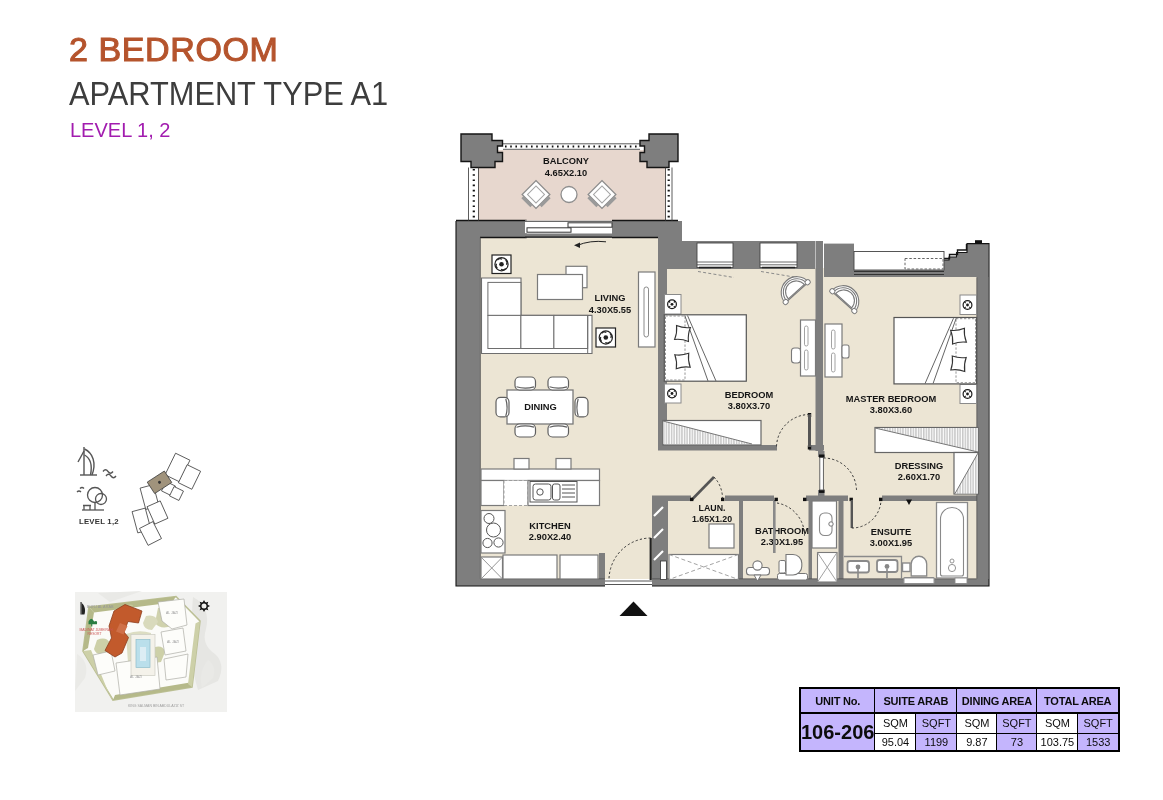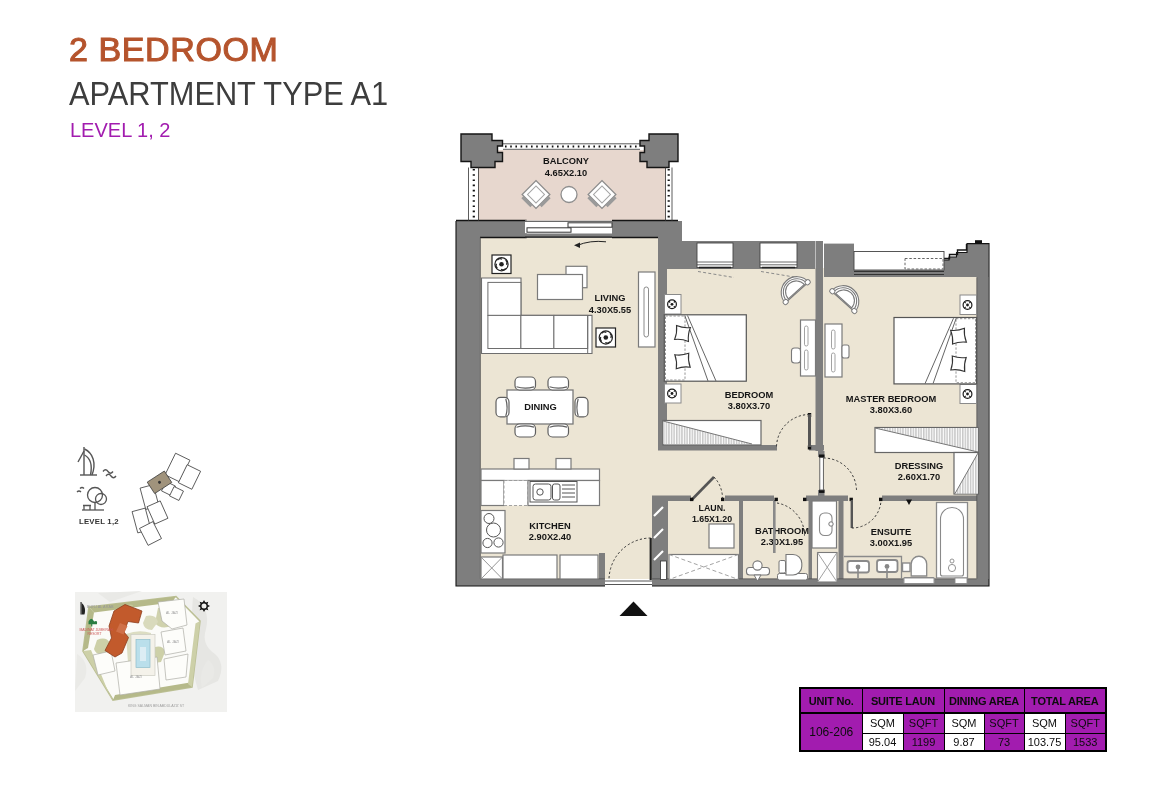--- a/index.html
+++ b/index.html
@@ -5,26 +5,26 @@
 html,body{margin:0;padding:0;background:#ffffff;}
 body{width:1163px;height:800px;font-family:"Liberation Sans",sans-serif;}
 #page{position:relative;width:1163px;height:800px;overflow:hidden;background:#fff;}
 .t1{position:absolute;left:69px;top:30px;font-size:34px;font-weight:normal;color:#b5542d;letter-spacing:0.6px;-webkit-text-stroke:1.1px #b5542d;}
 .t2{position:absolute;left:69px;top:74px;font-size:34px;font-weight:normal;color:#3d3d3d;letter-spacing:0px;transform:scaleX(0.905);transform-origin:0 0;white-space:nowrap;}
 .t3{position:absolute;left:70px;top:119px;font-size:20px;font-weight:normal;color:#a21caf;letter-spacing:0px;}
 #plan{position:absolute;left:0;top:0;}
 
 #tbl{position:absolute;left:799px;top:687px;border-collapse:collapse;table-layout:fixed;border:2px solid #000;}
 #tbl td{border:1px solid #000;text-align:center;vertical-align:middle;padding:0;color:#0c0c0c;white-space:nowrap;overflow:hidden;}
-#tbl .g{background:#a21caf;}
+#tbl .g{background:#c4b5fd;}
 #tbl .hd td{font-size:11px;font-weight:bold;letter-spacing:-0.2px;}
 #tbl .hd{height:25px;}
 #tbl .sq{font-size:11px;height:20px;}
 #tbl .num{font-size:11px;height:18px;margin-top:23px;}
-#tbl .unit{font-size:12px;font-weight:normal;}
+#tbl .unit{font-size:20px;font-weight:bold;}
 #tbl tr.hd td{border-bottom-width:2px;}
 </style>
 </head>
 <body>
 <div id="page">
 
 <div class="t1">2 BEDROOM</div>
 
 <div class="t2">APARTMENT TYPE A1</div>
 
@@ -770,21 +770,21 @@
         <col style="width:41px">
         <col style="width:41px">
         <col style="width:40px">
         <col style="width:40px">
         <col style="width:41px">
         <col style="width:41px">
       </colgroup>
 <tbody>
         <tr class="hd">
           <td class="g">UNIT No.</td>
-          <td class="g" colspan="2">SUITE LAUN</td>
+          <td class="g" colspan="2">SUITE ARAB</td>
           <td class="g" colspan="2">DINING AREA</td>
           <td class="g" colspan="2">TOTAL AREA</td>
         </tr>
 <tr class="sq">
           <td class="g unit" rowspan="2">106-206</td>
           <td>SQM</td>
           <td class="g">SQFT</td>
           <td>SQM</td>
           <td class="g">SQFT</td>
           <td>SQM</td>

